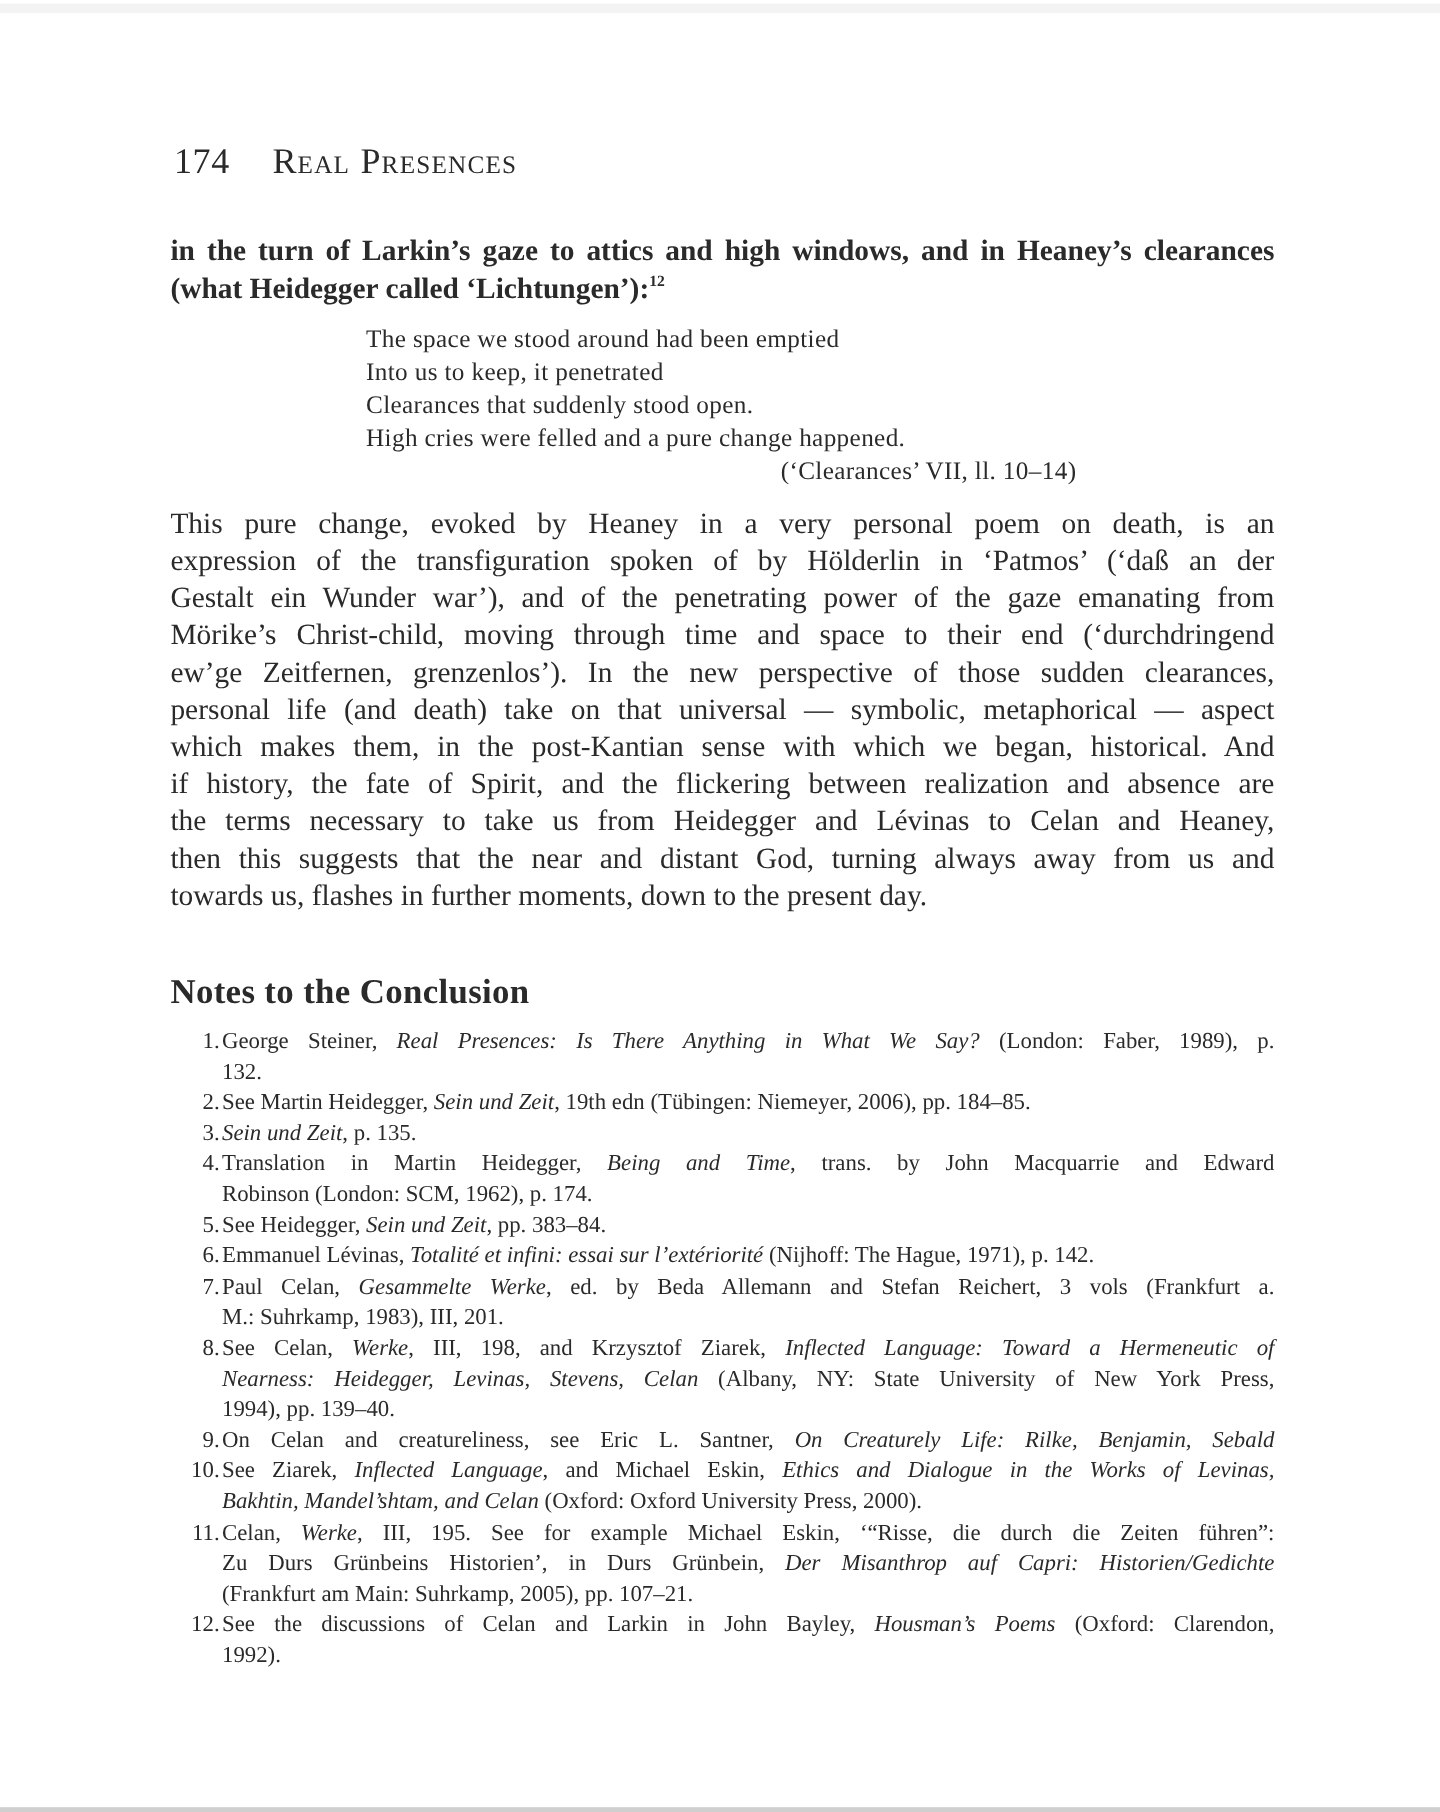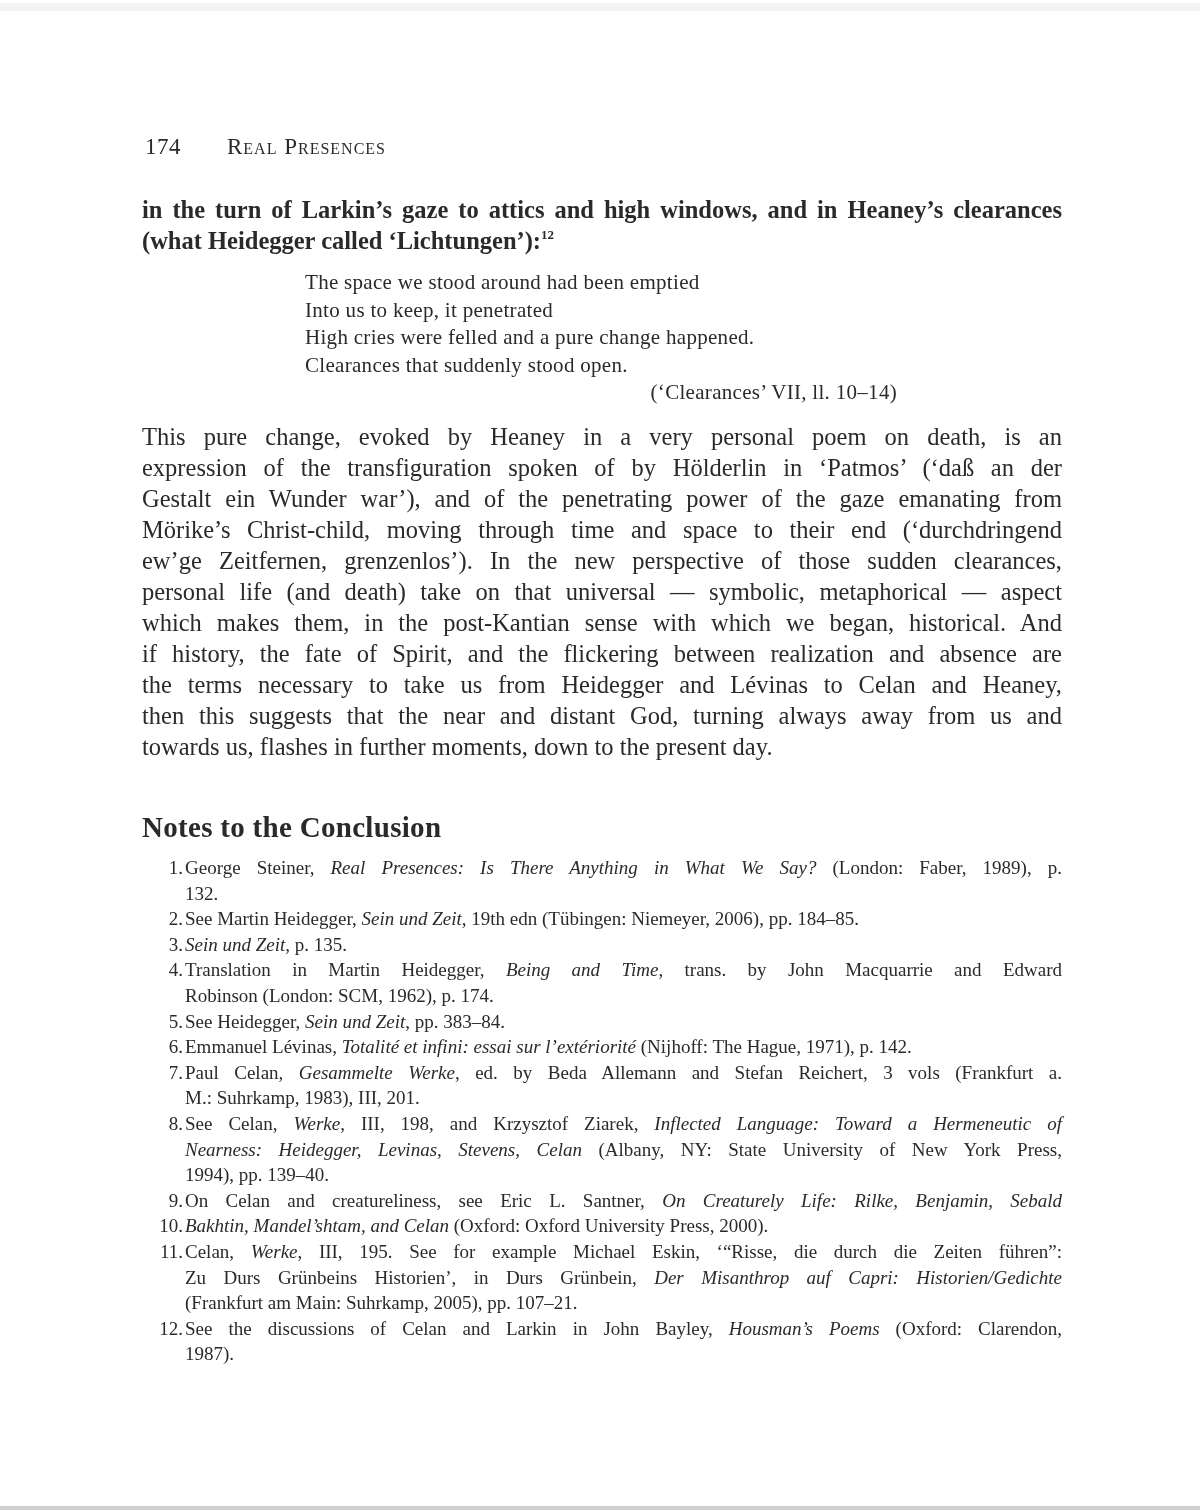--- a/index.html
+++ b/index.html
@@ -2,21 +2,21 @@
 <html><head>
 <meta charset="utf-8">
 <style>
   html, body { margin: 0; padding: 0; }
   body {
     width: 1200px; height: 1510px; background: #ffffff; position: relative; overflow: hidden;
     font-family: "Liberation Serif", "DejaVu Serif", serif; color: #2a2a2a;
   }
   .topbar { position: absolute; left: 0; top: 3px; width: 1200px; height: 8px; background: #f3f3f3; }
   .bottombar { position: absolute; left: 0; top: 1506px; width: 1200px; height: 4px; background: #cfcfcf; }
-  .running-head { position: absolute; left: 145px; top: 134px; font-size: 23px; letter-spacing: 0.5px; }
+  .running-head { position: absolute; left: 145px; top: 118px; font-size: 30px; letter-spacing: 0.5px; }
   .running-head .folio { display: inline-block; width: 82px; }
   .running-head .title { font-variant: small-caps; letter-spacing: 1px; }
   .para { position: absolute; left: 142px; width: 920px; font-size: 24.5px; line-height: 31px; text-align: justify; }
   .para .line { display: block; text-align: justify; text-align-last: justify; white-space: nowrap; }
   .para .line.last { text-align-last: left; }
   .para sup { font-size: 13px; vertical-align: 10px; line-height: 0; }
   .poem { position: absolute; left: 305px; top: 269px; font-size: 21px; line-height: 27.5px; letter-spacing: 0.3px; }
   .poem .verse { display: block; white-space: nowrap; }
   .poem .attribution { display: block; text-align: right; width: 592px; white-space: nowrap; }
   .notes-heading { position: absolute; left: 142px; top: 811px; font-size: 29px; font-weight: bold; letter-spacing: 0.3px; }
@@ -37,22 +37,22 @@
 </div>
 
 <div class="para" style="top:194px;font-weight:bold;">
   <span class="line">in the turn of Larkin’s gaze to attics and high windows, and in Heaney’s clearances</span>
   <span class="line last"><span>(what Heidegger called ‘Lichtungen’):</span><sup>12</sup></span>
 </div>
 
 <div class="poem">
   <span class="verse">The space we stood around had been emptied</span>
   <span class="verse">Into us to keep, it penetrated</span>
+  <span class="verse">Clearances that suddenly stood open.</span>
   <span class="verse">High cries were felled and a pure change happened.</span>
-  <span class="verse">Clearances that suddenly stood open.</span>
   <span class="attribution">(‘Clearances’ VII, ll. 10–14)</span>
 </div>
 
 <div class="para" style="top:421px;">
   <span class="line">This pure change, evoked by Heaney in a very personal poem on death, is an</span>
   <span class="line">expression of the transfiguration spoken of by Hölderlin in ‘Patmos’ (‘daß an der</span>
   <span class="line">Gestalt ein Wunder war’), and of the penetrating power of the gaze emanating from</span>
   <span class="line">Mörike’s Christ-child, moving through time and space to their end (‘durchdringend</span>
   <span class="line">ew’ge Zeitfernen, grenzenlos’). In the new perspective of those sudden clearances,</span>
   <span class="line">personal life (and death) take on that universal — symbolic, metaphorical — aspect</span>
@@ -102,28 +102,29 @@
       <span class="l"><span>See Celan, </span><i>Werke</i><span>, III, 198, and Krzysztof Ziarek, </span><i>Inflected Language: Toward a Hermeneutic of</i></span>
       <span class="l"><i>Nearness: Heidegger, Levinas, Stevens, Celan</i><span> (Albany, NY: State University of New York Press,</span></span>
       <span class="l last"><span>1994), pp. 139–40.</span></span>
     </div>
     <div class="note">
       <span class="num">9.</span>
       <span class="l"><span>On Celan and creatureliness, see Eric L. Santner, </span><i>On Creaturely Life: Rilke, Benjamin, Sebald</i></span>
     </div>
     <div class="note">
       <span class="num">10.</span>
+      <span class="l"><span>See Ziarek, </span><i>Inflected Language</i><span>, and Michael Eskin, </span><i>Ethics and Dialogue in the Works of Levinas,</i></span>
       <span class="l last"><i>Bakhtin, Mandel’shtam, and Celan</i><span> (Oxford: Oxford University Press, 2000).</span></span>
     </div>
     <div class="note">
       <span class="num">11.</span>
       <span class="l"><span>Celan, </span><i>Werke</i><span>, III, 195. See for example Michael Eskin, ‘“Risse, die durch die Zeiten führen”:</span></span>
       <span class="l"><span>Zu Durs Grünbeins Historien’, in Durs Grünbein, </span><i>Der Misanthrop auf Capri: Historien/Gedichte</i></span>
       <span class="l last"><span>(Frankfurt am Main: Suhrkamp, 2005), pp. 107–21.</span></span>
     </div>
     <div class="note">
       <span class="num">12.</span>
       <span class="l"><span>See the discussions of Celan and Larkin in John Bayley, </span><i>Housman’s Poems</i><span> (Oxford: Clarendon,</span></span>
-      <span class="l last"><span>1987).</span></span>
+      <span class="l last"><span>1992).</span></span>
     </div>
   </div>
 
 <div class="bottombar"></div>
 
 </body></html>

